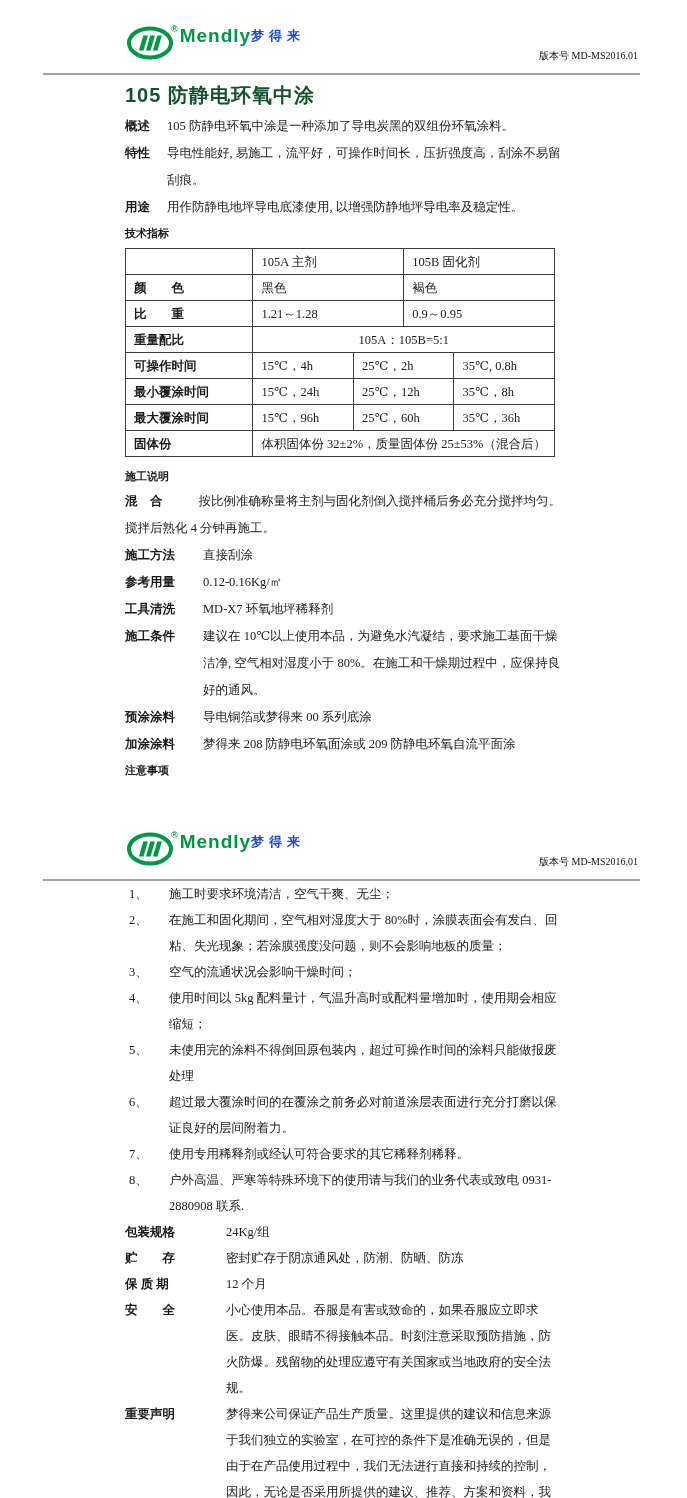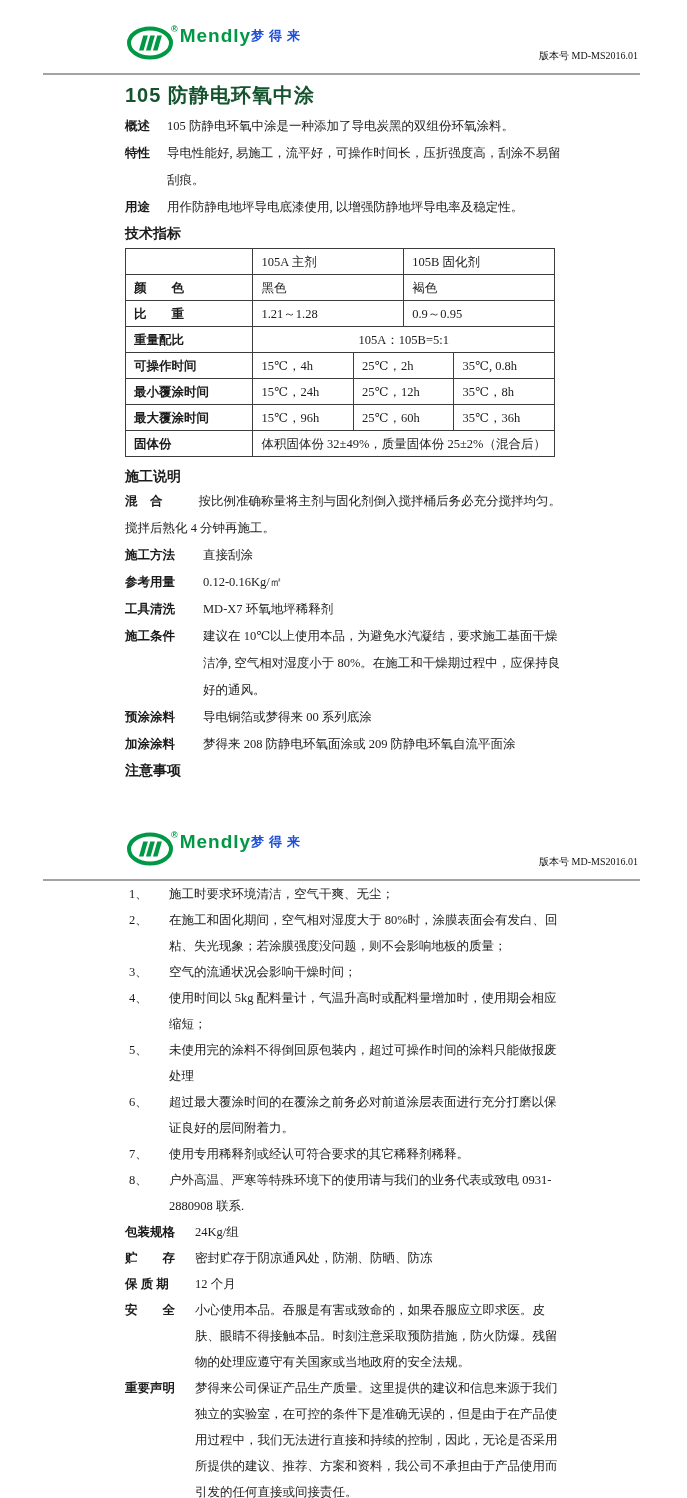--- a/index.html
+++ b/index.html
@@ -18,42 +18,42 @@
   .brand-cn{color:#1d4ed8;font-weight:bold;font-size:13px;letter-spacing:5px;margin-top:3px;font-family:"Liberation Sans",sans-serif;}
   .version{position:absolute;right:49px;bottom:10px;font-size:10px;color:#111;}
   .rule{height:2px;background:#a3a3a3;margin:0 47px 0 43px;}
   
   .content{margin-left:125px;width:436px;font-size:12.5px;line-height:27px;}
   .title{font-size:20px;font-weight:bold;color:#14532d;margin:8px 0 6px 0;line-height:24px;
          letter-spacing:1px;font-family:"Liberation Sans","DejaVu Sans",sans-serif;}
   .row{display:flex;}
   .lbl{font-weight:bold;font-family:"Liberation Sans",sans-serif;flex:0 0 42px;}
   .txt{flex:1;}
-  .heading{font-weight:bold;font-family:"Liberation Sans",sans-serif;font-size:14px;line-height:24px;margin:0;}
+  .heading{font-weight:bold;font-family:"Liberation Sans",sans-serif;font-size:11px;line-height:24px;margin:0;}
   
   .tech-table{border-collapse:collapse;width:430px;margin:3px 0 7px 0;font-size:12.5px;}
   .tech-table td{border:1px solid #3c3c3c;height:25px;padding:0 8px;line-height:16px;white-space:nowrap;}
   .c-label{width:144px;}
   .c-sub{width:47px;}
   .td-center{text-align:center;}
   .td-label{font-weight:bold;font-family:"Liberation Sans",sans-serif;}
   
   .mixing{margin:0;}
   .mix-label{font-weight:bold;font-family:"Liberation Sans",sans-serif;margin-right:36px;}
   
   .hlbl{font-weight:bold;font-family:"Liberation Sans",sans-serif;flex:0 0 78px;}
   
   .page2{margin-top:24px;}
   .content2{margin-left:125px;width:438px;font-size:12.5px;line-height:26px;}
   .note{display:flex;}
   .num{flex:0 0 40px;padding-left:4px;}
   .ntxt{flex:1;}
   .spec{display:flex;}
   .slbl{font-weight:bold;font-family:Liberation Serif, serif;flex:0 0 70px;}
-  .stxt{flex:1;}
+  .stxt{flex:1;margin-left:31px;}
 </style>
 </head>
 <body>
 
 <section class="page">
   <header class="header">
     <div class="logo">
       <svg class="logo-icon" viewBox="0 0 48 34">
         <ellipse cx="23" cy="17" rx="21" ry="14.5" fill="none" stroke="#009845" stroke-width="4"></ellipse>
         <g fill="#009845" transform="skewX(-16) translate(7,0)">
@@ -133,21 +133,21 @@
         <td colspan="2">35℃，8h</td>
       </tr>
       <tr>
         <td class="td-label">最大覆涂时间</td>
         <td colspan="2">15℃，96h</td>
         <td colspan="2">25℃，60h</td>
         <td colspan="2">35℃，36h</td>
       </tr>
       <tr>
         <td class="td-label">固体份</td>
-        <td colspan="6">体积固体份 32±49%，质量固体份 25±2%（混合后）</td>
+        <td colspan="6">体积固体份 32±2%，质量固体份 25±53%（混合后）</td>
       </tr>
     </tbody>
       </table>
 
     <h2 class="heading">施工说明</h2>
 
     <p class="mixing">
       <span class="mix-label">混　合</span><span>按比例准确称量将主剂与固化剂倒入搅拌桶后务必充分搅拌均匀。搅拌后熟化 4 分钟再施工。</span>
     </p>
 

